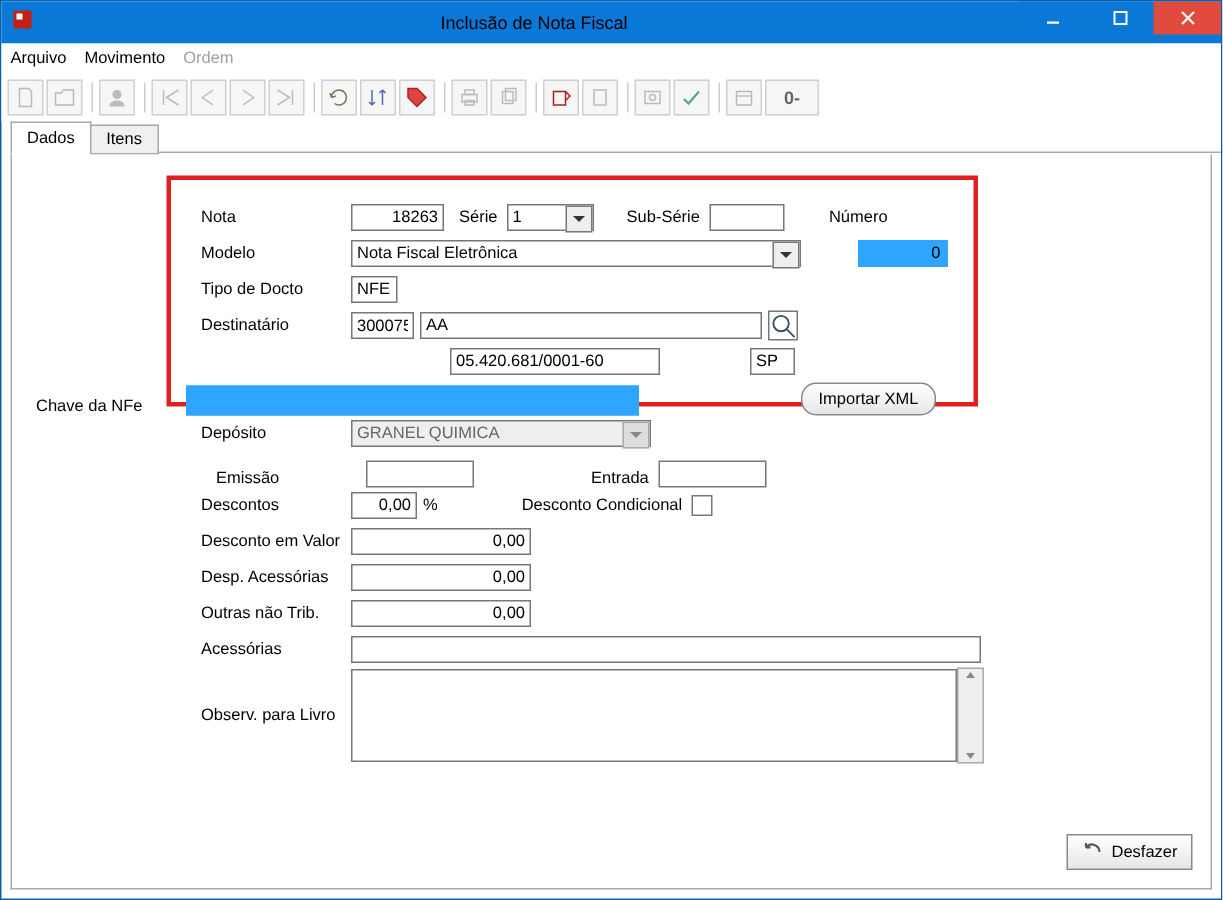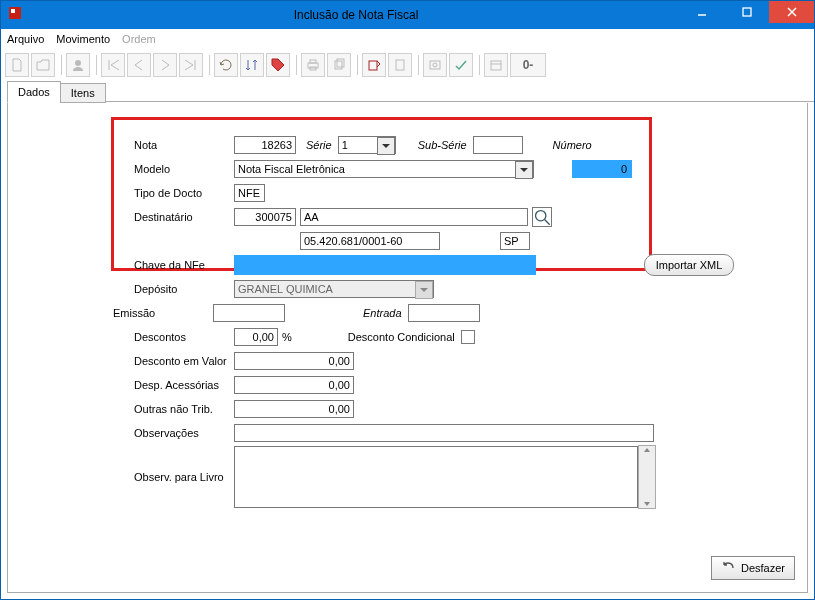--- a/index.html
+++ b/index.html
@@ -34,21 +34,21 @@
   .tab.inactive { background:#f0f0f0; border-bottom:1px solid #aaa; height:18px; }
   .tab-strip-line { border-top:1px solid #aaa; flex:1 1 auto; height:1px; align-self:flex-end; margin-bottom:0; }
 
   
   .content { flex:1 1 auto; margin:0 6px 6px 6px; border:1px solid #aaa; border-top:none; background:#fff; position:relative; padding:10px; box-sizing:border-box; }
   .red-box { position:absolute; top:14px; left:103px; width:535px; height:148px; border:3px solid #e02020; pointer-events:none; }
 
   .form-area { position:relative; margin-top:20px; }
   .row { display:flex; align-items:center; height:24px; }
   .lbl { display:inline-block; width:100px; margin-left:6px; }
-  .lbl2 { display:inline-block; margin-left:10px;font-style:italic; }
+  .lbl2 { display:inline-block; margin-left:10px; }
   input.inp, .inp { border:1px solid #777; background:#fff; height:18px; font-size:11px; padding:0 3px; box-sizing:border-box; }
   .right { text-align:right; }
   .dropdown { position:relative; display:inline-flex; align-items:center; }
   .dropdown .dd-btn { position:absolute; right:1px; top:1px; width:16px; height:16px; border:1px solid #777; background:#eee; display:flex; align-items:center; justify-content:center; }
   .dd-btn svg { width:8px; height:8px; }
   .numero-box { width:60px; height:18px; background:#2ea6ff; border:1px solid #2ea6ff; color:#000; text-align:right; padding-right:4px; box-sizing:border-box; line-height:17px; }
   .lookup-icon { display:inline-flex; width:18px; height:18px; border:1px solid #777; align-items:center; justify-content:center; margin-left:4px; background:#fff; }
 
   .blue-bar { background:#2ea6ff; height:18px; border:1px solid #2ea6ff; }
   .readonly-dd { background:#eee !important; color:#666; }
@@ -253,60 +253,60 @@
         <div class="numero-box">0</div>
       </div>
 
       <div class="row" style="margin-left:110px;">
         <span class="lbl">Tipo de Docto</span>
         <input class="inp" style="width: 31px;" value="NFE">
       </div>
 
       <div class="row" style="margin-left:110px;">
         <span class="lbl">Destinatário</span>
-        <input class="inp right" style="width: 62px;" value="300075">
+        <input class="inp right" style="width: 42px;" value="300075">
         <input class="inp" style="width: 228px; margin-left: 4px;" value="AA">
         <span class="lookup-icon">
             <svg viewBox="0 0 14 14">
               <circle cx="6" cy="6" r="4" stroke="#356" fill="none"></circle>
               <line x1="9" y1="9" x2="13" y2="13" stroke="#356"></line>
             </svg>
           </span>
       </div>
 
       <div class="row" style="margin-left:110px;">
         <span class="lbl"></span>
         <span style="width:66px;"></span>
         <input class="inp" style="width: 140px;" value="05.420.681/0001-60">
         <span style="width:60px;"></span>
         <input class="inp" style="width: 30px;" value="SP">
       </div>
 
-      <div class="row" style="margin-left:110px;">
+      <div class="row" style="align-items:flex-end;">
         <span class="lbl">Chave da NFe</span>
         <div class="blue-bar" style="width:300px;"></div>
         <span style="flex:0 0 108px;"></span>
         <button class="action-btn" style="width:90px;border-radius:10px;">
             <span>Importar XML</span>
           </button>
       </div>
 
       <div class="row" style="margin-left:110px;">
         <span class="lbl">Depósito</span>
         <span class="dropdown" style="width:200px;">
           <input class="inp readonly-dd" readonly="" style="width: 200px; padding-right: 20px;" value="GRANEL QUIMICA">
           <span class="dd-btn disabled">
               <svg viewBox="0 0 8 8">
                 <path d="M0 2l4 4 4-4" fill="#888"></path>
               </svg>
             </span>
         </span>
       </div>
 
-      <div class="row" style="margin-left:89px;">
+      <div class="row" style="margin-left:120px;align-items:flex-end;">
         <span class="lbl">Emissão</span>
         <input class="inp" style="width: 72px;" value="">
         <span style="width:68px;"></span>
         <span class="lbl2">Entrada</span>
         <input class="inp" style="width: 72px; margin-left: 6px;" value="">
       </div>
 
       <div class="row" style="margin-left:110px;">
         <span class="lbl">Descontos</span>
         <input class="inp right" style="width: 44px;" value="0,00">
@@ -326,21 +326,21 @@
         <span class="lbl">Desp. Acessórias</span>
         <input class="inp right" style="width: 120px;" value="0,00">
       </div>
 
       <div class="row" style="margin-left:110px;">
         <span class="lbl">Outras não Trib.</span>
         <input class="inp right" style="width: 120px;" value="0,00">
       </div>
 
       <div class="row" style="margin-left:110px;">
-        <span class="lbl">Observações</span>
+        <span class="lbl">Acessórias</span>
         <input class="inp" style="width: 420px;" value="">
       </div>
 
       <div class="row" style="margin-left:110px;align-items:center;height:64px;">
         <span class="lbl">Observ. para Livro</span>
         <textarea class="inp" style="width: 404px; height: 62px;"></textarea>
         <div class="scroll-ind" style="height:62px;">
           <svg width="8" height="8" viewBox="0 0 8 8">
               <path d="M4 2L1 6h6z" fill="#888"></path>
             </svg>

